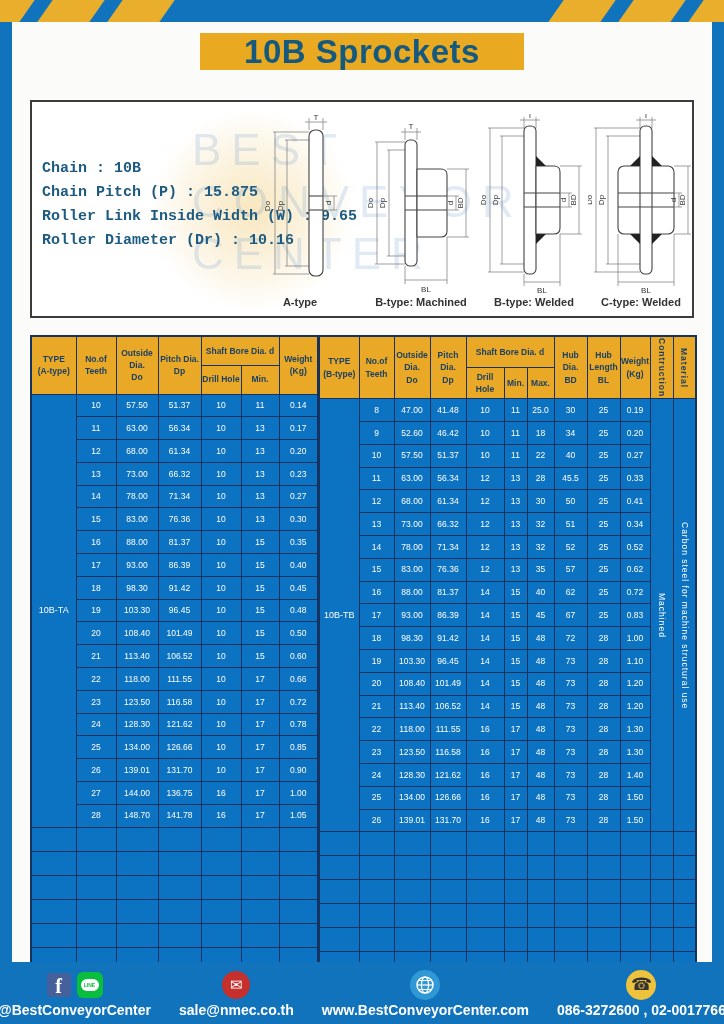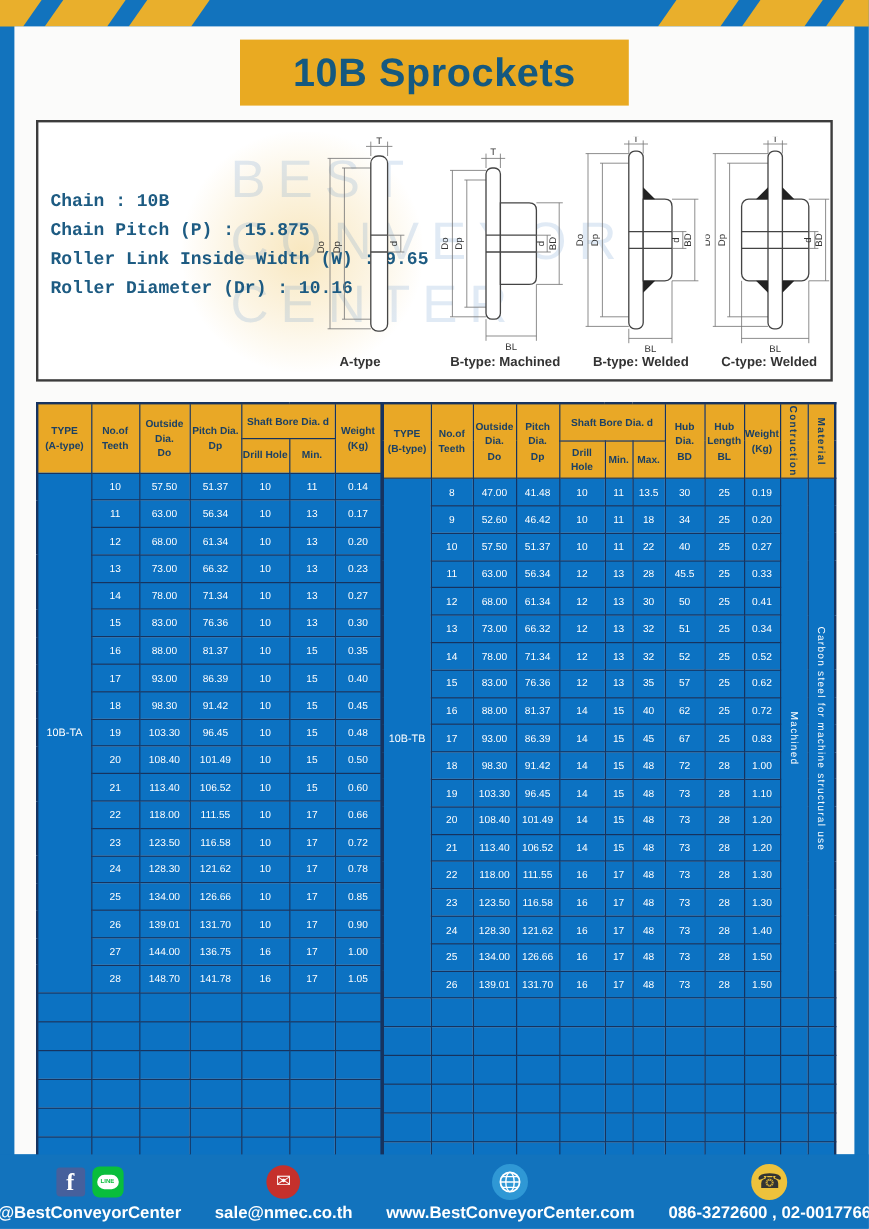--- a/index.html
+++ b/index.html
@@ -2,21 +2,21 @@
 <html><head>
 <meta charset="utf-8">
 <style>
   html,body{margin:0;padding:0;}
   body{width:724px;height:1024px;position:relative;background:#1273bd;overflow:hidden;
        font-family:"Liberation Sans",sans-serif;-webkit-font-smoothing:antialiased;}
   .page-white{position:absolute;left:12px;top:22px;width:700px;height:940px;background:#fbfbfa;}
   
   .stripe{position:absolute;top:0;height:22px;width:52px;background:#e9af2c;transform:skewX(-35deg);}
   
-  .banner{position:absolute;left:200px;top:33px;width:324px;height:55px;background:#e9aa22;
+  .banner{position:absolute;left:200px;top:33px;width:324px;height:37px;background:#e9aa22;
           display:flex;align-items:center;justify-content:center;}
   .banner h1{margin:0;font-size:33px;font-weight:bold;color:#15597f;letter-spacing:.5px;}
   
   .spec-box{position:absolute;left:30px;top:100px;width:664px;height:218px;background:#ffffff;
             border:2px solid #3c3c3c;box-sizing:border-box;overflow:hidden;}
   .wm-logo{position:absolute;left:120px;top:8px;width:200px;height:200px;
            background:radial-gradient(circle,rgba(233,176,44,.30) 0%,rgba(233,176,44,.12) 45%,transparent 72%);}
   .wm-text{position:absolute;left:160px;top:22px;font-size:44px;line-height:52px;font-weight:normal;
            letter-spacing:10px;color:rgba(60,125,190,.16);white-space:nowrap;}
   .spec-lines{position:absolute;left:10px;top:58px;font-family:Liberation Mono, monospace;}
@@ -496,21 +496,21 @@
     </tr>
   </thead>
   <tbody id="tbody-b">
       <tr>
         <td class="type-cell" rowspan="19">10B-TB</td>
         <td>8</td>
         <td>47.00</td>
         <td>41.48</td>
         <td>10</td>
         <td>11</td>
-        <td>13.5</td>
+        <td>25.0</td>
         <td>30</td>
         <td>25</td>
         <td>0.19</td>
         <td class="vert" rowspan="19">Machined</td>
         <td class="vert" rowspan="19">Carbon steel  for machine structural use</td>
       </tr>
       <tr>
         <td>9</td>
         <td>52.60</td>
         <td>46.42</td>

